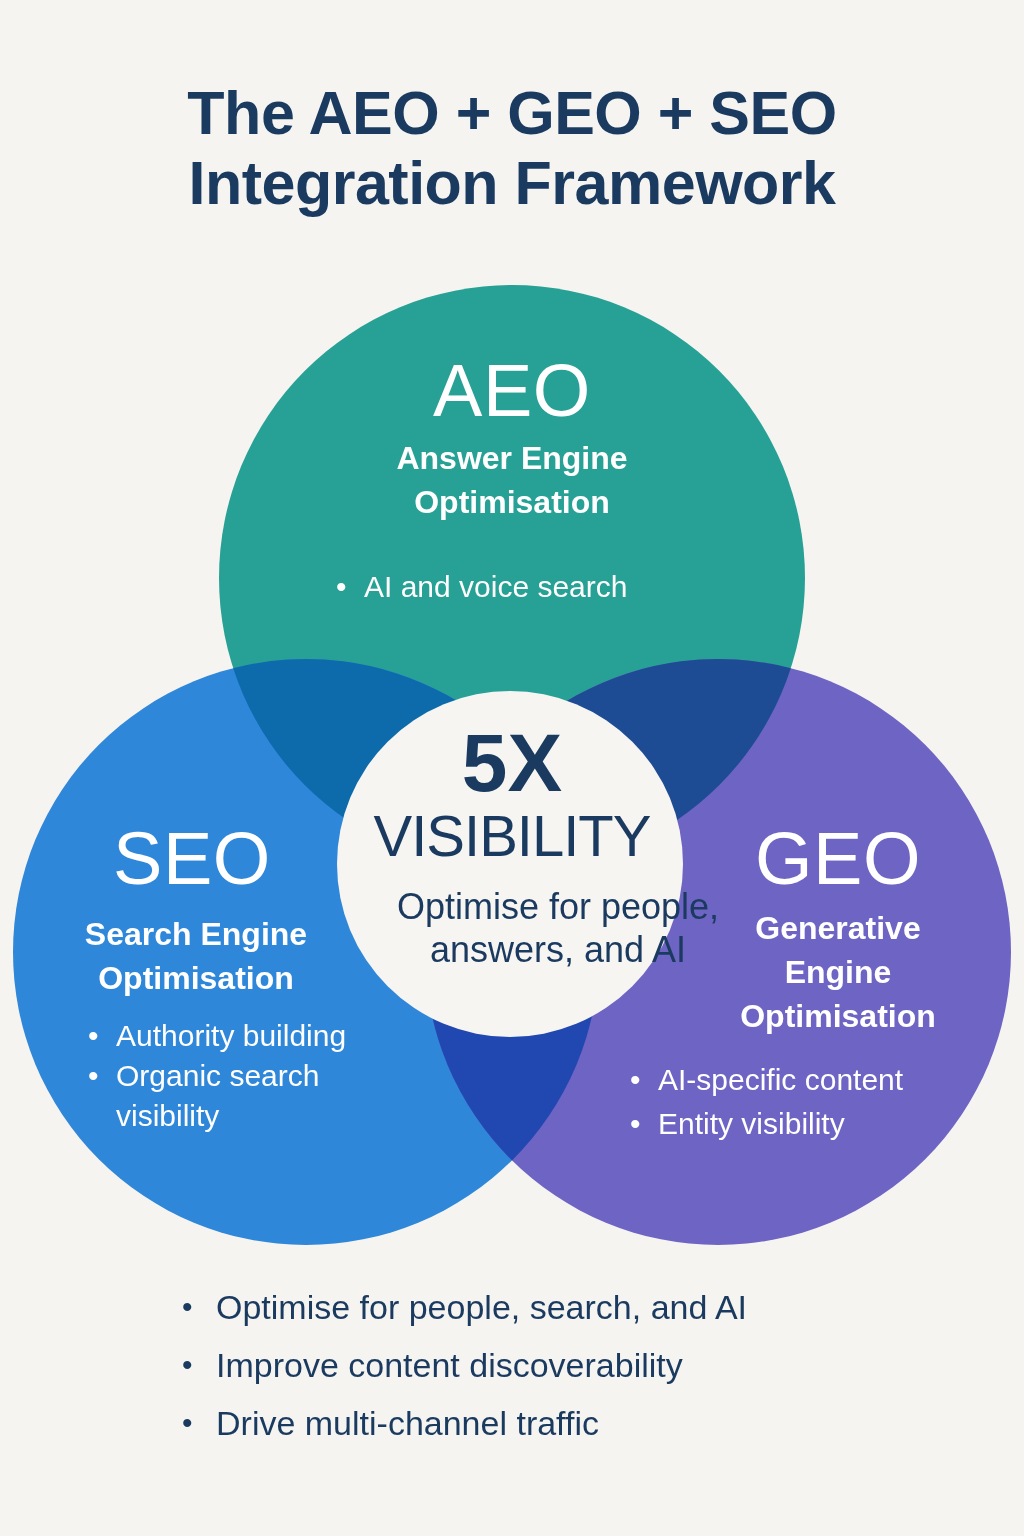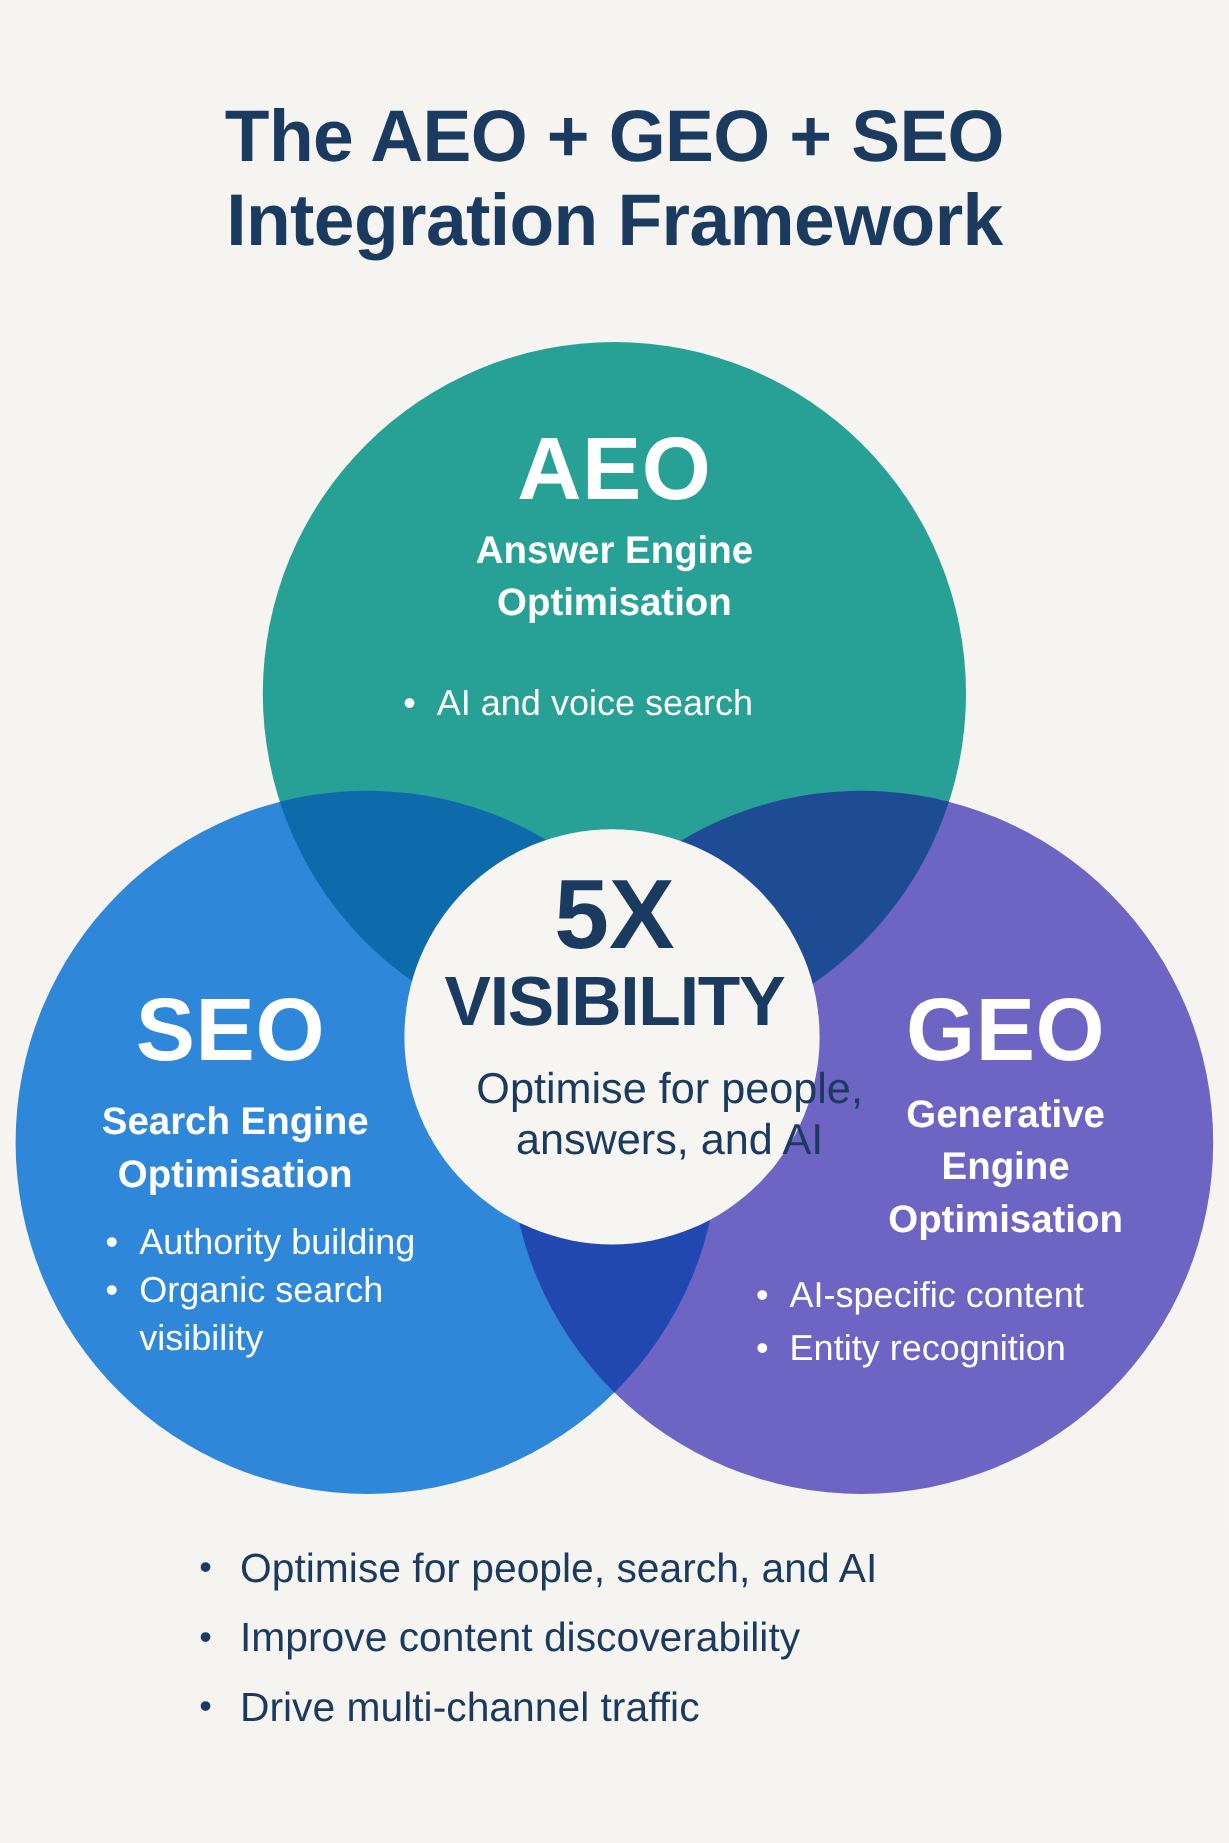--- a/index.html
+++ b/index.html
@@ -30,21 +30,21 @@
     font-size: 61px;
     font-weight: 700;
     letter-spacing: -0.5px;
     line-height: 70px;
     margin: 0;
   }
 
   .acronym {
     color: var(--white, #fff);
     font-size: 74px;
-    font-weight: 700;
+    font-weight: 400;
     letter-spacing: 0.5px;
     white-space: nowrap;
     text-align: center;
   }
   .circle-name {
     color: var(--white, #fff);
     font-size: 32px;
     font-weight: 700;
     line-height: 1.38;
     text-align: center;
@@ -67,35 +67,35 @@
 
   .center-stat {
     color: var(--navy, #1a3a5f);
     font-size: 82px;
     font-weight: 700;
     white-space: nowrap;
   }
   .center-label {
     color: var(--navy, #1a3a5f);
     font-size: 58px;
-    font-weight: 700;
+    font-weight: 400;
     letter-spacing: -1px;
     white-space: nowrap;
   }
   .center-sub {
     color: var(--navy, #1a3a5f);
     font-size: 36px;
     line-height: 43px;
     text-align: center;
     white-space: nowrap;
   }
 
   .footer-bullets {
     position: absolute;
-    left: 162px; top: 1278px;
+    left: 178px; top: 1278px;
     color: var(--navy, #1a3a5f);
     font-size: 34px;
     line-height: 58px;
     list-style: none;
     margin: 0; padding: 0;
   }
   .footer-bullets li { padding-left: 38px; position: relative; }
   .footer-bullets li::before {
     content: "\2022";
     position: absolute;
@@ -133,21 +133,21 @@
   <div class="abs centered circle-name" style="left:196px; top:956px; width:340px;">Search Engine Optimisation</div>
   <ul class="abs circle-bullets seo-bullets" style="left:86px; top:1016px; width:300px;">
     <li>Authority building</li>
     <li>Organic search visibility</li>
   </ul>
 
   <div class="abs centered acronym" style="left:838px; top:858px;">GEO</div>
   <div class="abs centered circle-name" style="left:838px; top:972px; width:240px;">Generative Engine Optimisation</div>
   <ul class="abs circle-bullets" style="left:628px; top:1058px; width:330px;">
     <li>AI-specific content</li>
-    <li>Entity recognition</li>
+    <li>Entity visibility</li>
   </ul>
 
   <div class="abs centered center-stat" style="left:512px; top:763px;">5X</div>
   <div class="abs centered center-label" style="left:512px; top:835px;">VISIBILITY</div>
   <div class="abs centered center-sub" style="left:512px; top:928px;margin-left:46px;">
     <div>Optimise for people,</div>
     <div>answers, and AI</div>
   </div>
 
   <ul class="footer-bullets">

